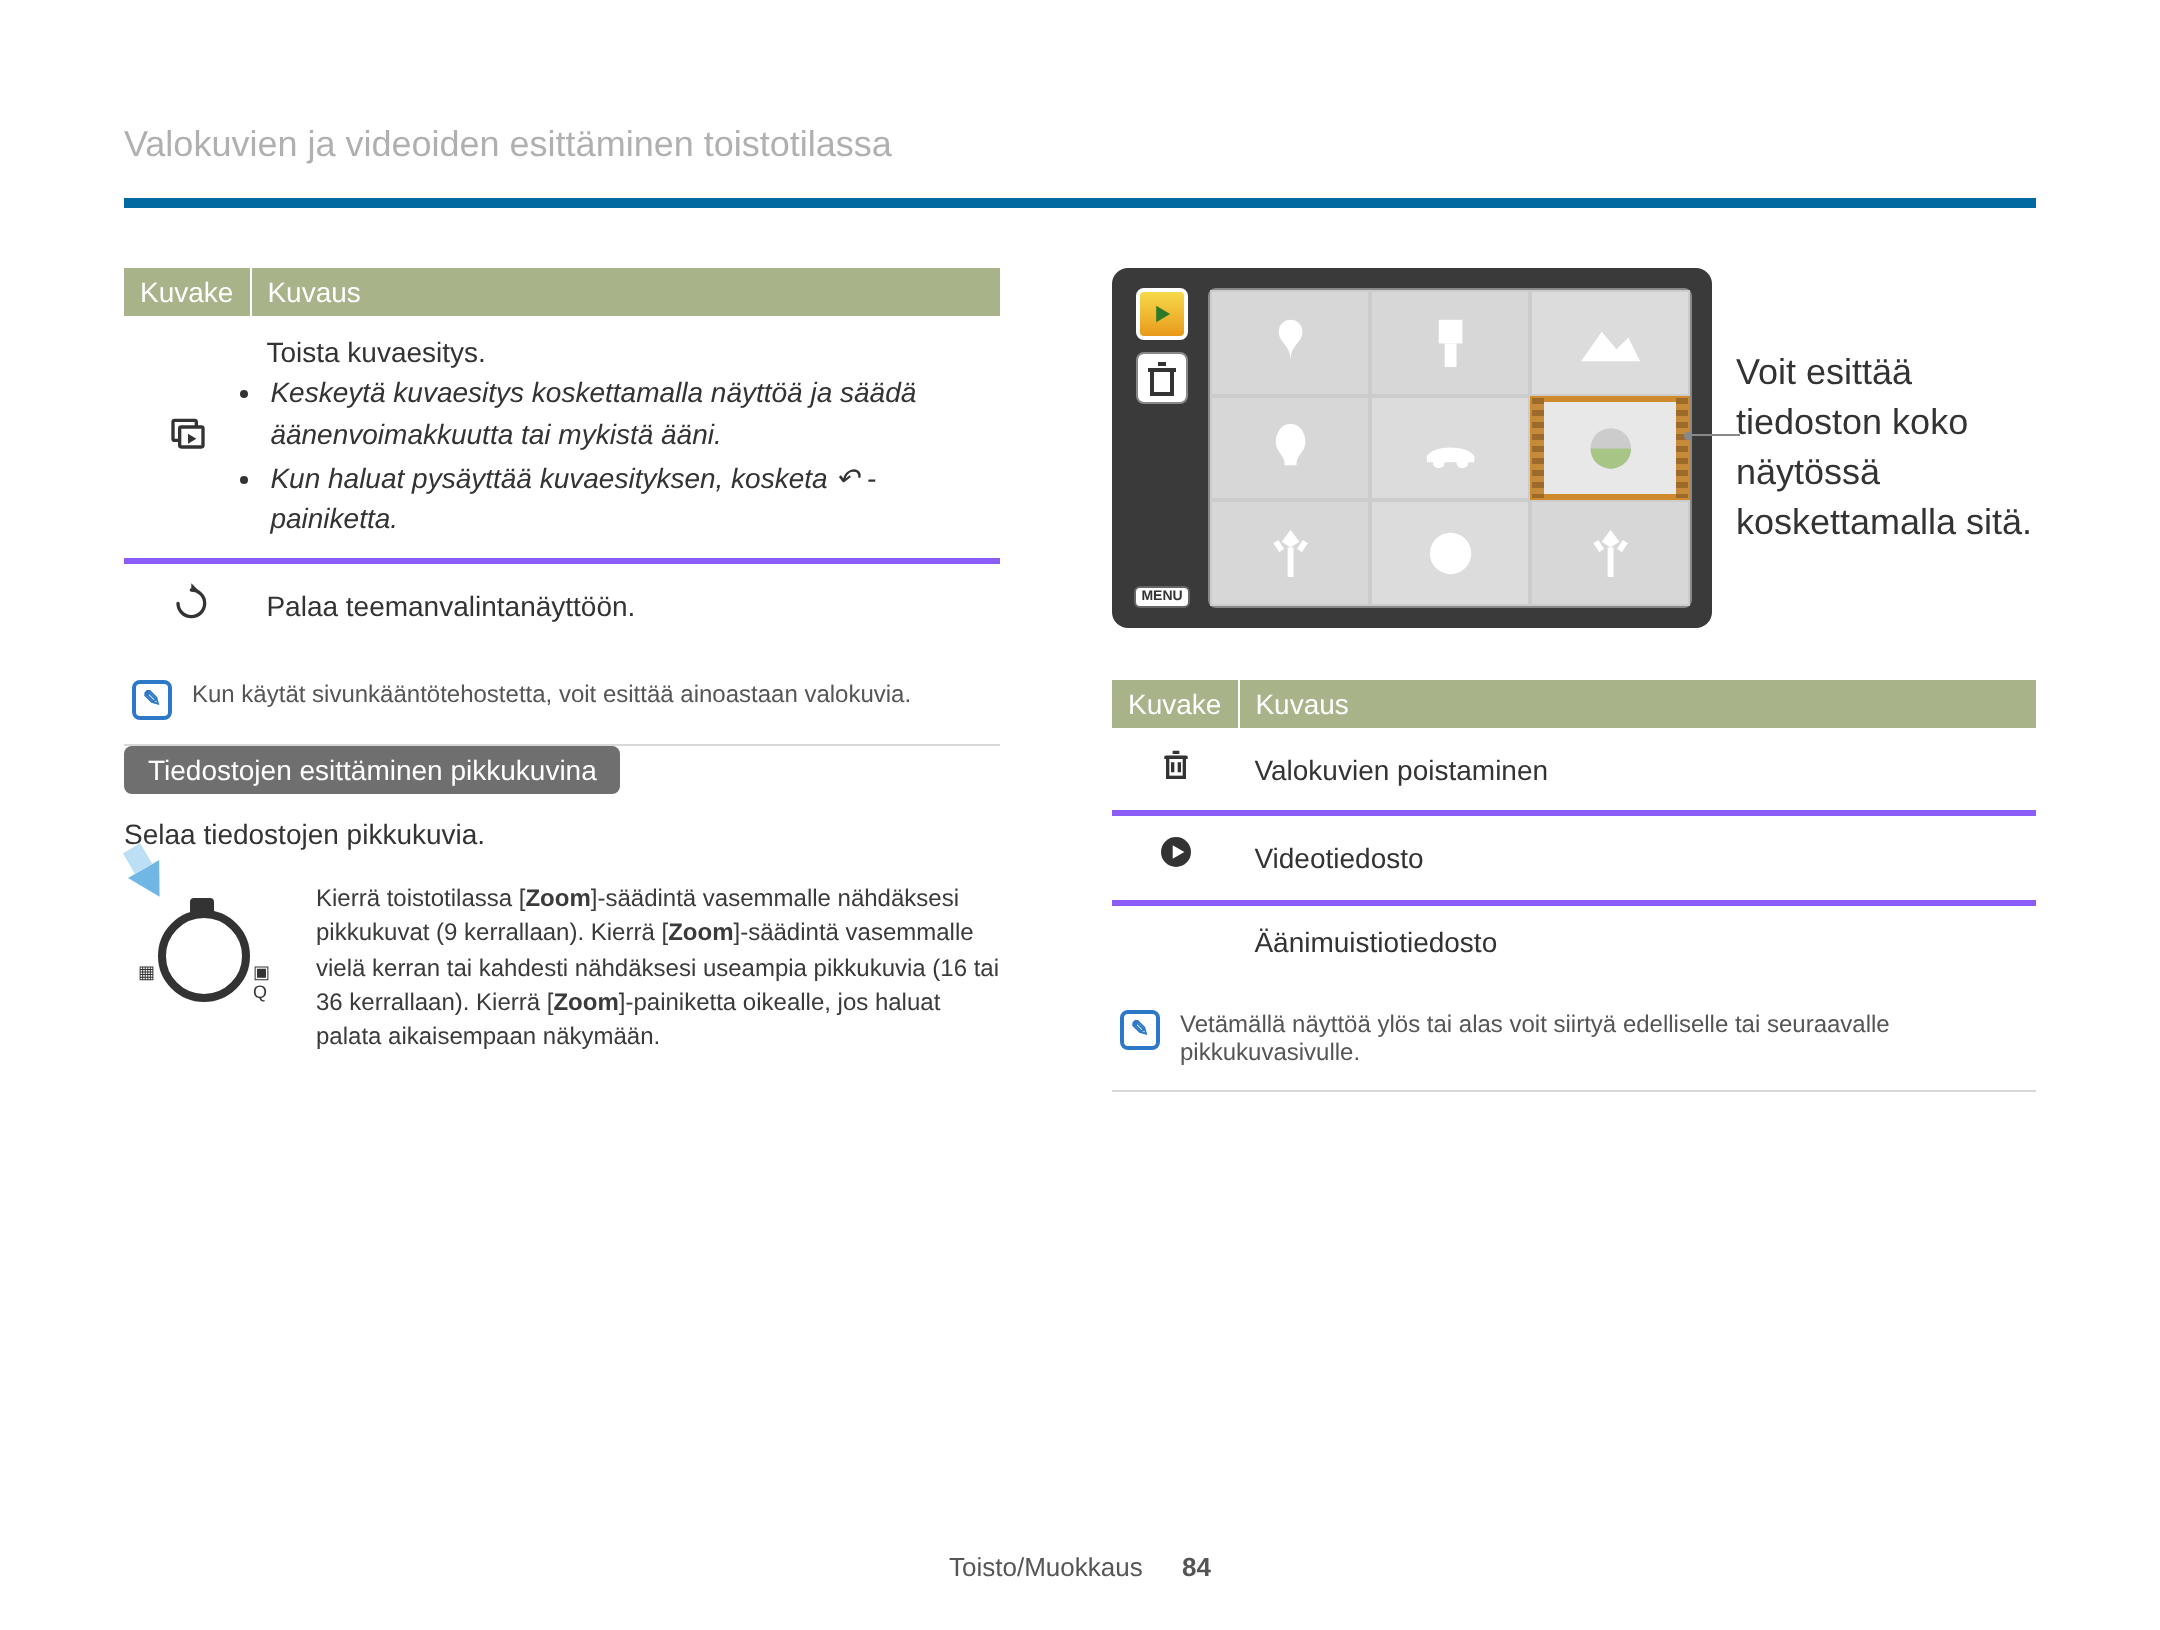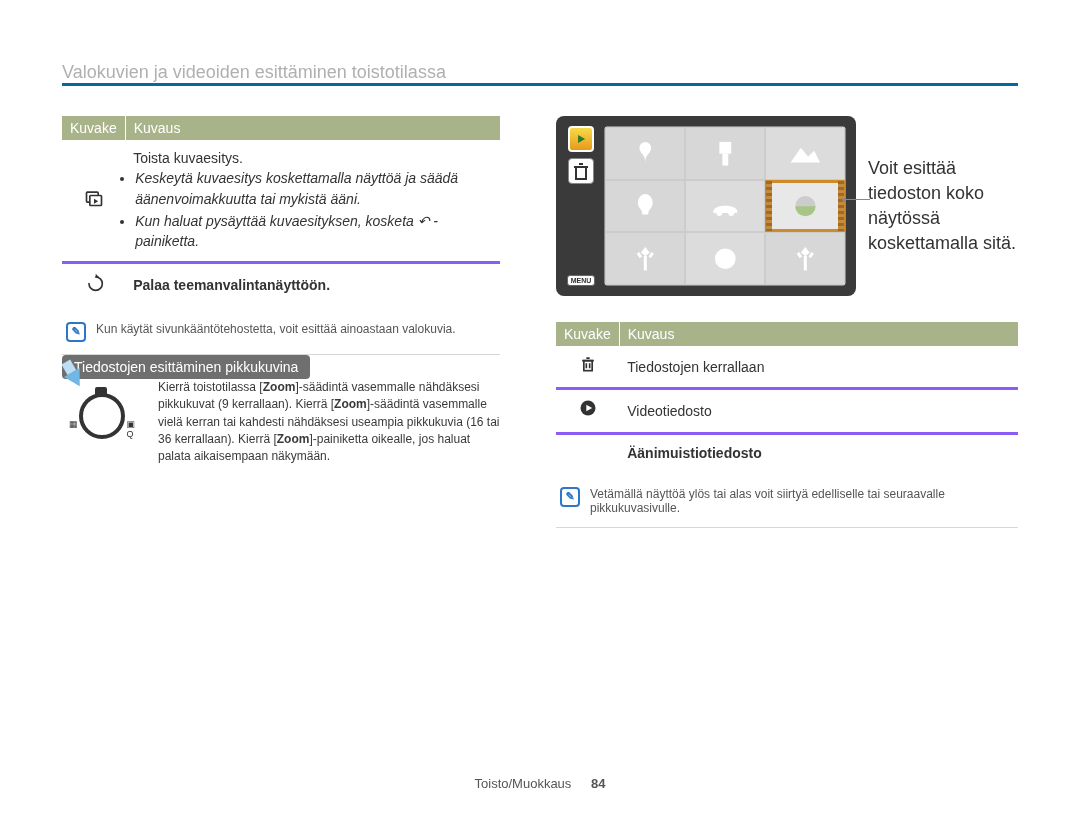--- a/index.html
+++ b/index.html
@@ -13,22 +13,22 @@
     font-size: 14px;
   }
   .page {
     padding: 62px 62px 0 62px;
   }
   .page-title {
     color: #b0b0b0;
     font-size: 18px;
     font-weight: 300;
     margin-bottom: 6px;
-    border-bottom: 3px solid #0369a1;
-    padding-bottom: 0;
+    border-bottom: 5px solid #0369a1;
+    padding-bottom: 16px;
   }
   .two-col {
     display: flex;
     gap: 56px;
     margin-top: 30px;
   }
   .col { flex: 1 1 50%; }
 
   
   table.kvtable { width: 100%; border-collapse: collapse; }
@@ -43,21 +43,21 @@
   table.kvtable th:first-child { width: 62px; border-right: 1px solid #fff; }
   table.kvtable td {
     border-bottom: 3px solid #8b5cf6;
     padding: 8px;
     vertical-align: middle;
     font-size: 14px;
     color: #333;
     line-height: 1.45;
   }
   table.kvtable td.icon-cell { text-align: center; width: 62px; }
-  table.kvtable tr:last-child td { border-bottom: none; font-weight: bold; }
+  table.kvtable tr:last-child td { border-bottom: none; }
   .bullets { list-style: disc; margin-left: 2px; font-style: italic; }
   .bullets li { margin-bottom: 2px; }
 
   .notebox {
     display: flex;
     align-items: flex-start;
     gap: 10px;
     padding: 12px 8px 12px 4px;
     border-bottom: 1px solid #d8d8d8;
     margin-top: 4px;
@@ -258,20 +258,21 @@
         </tr>
       </tbody>
         </table>
 
       <div class="notebox">
         <div class="note-icon">✎</div>
         <div>Kun käytät sivunkääntötehostetta, voit esittää ainoastaan valokuvia.</div>
       </div>
 
       <div class="pill">Tiedostojen esittäminen pikkukuvina</div>
+      <div class="subtext">Selaa tiedostojen pikkukuvia.</div>
 
       <div class="zoom-row">
         <div class="zoom-illus">
           <div class="arrow3d"></div>
           <div class="dial">
             <span class="dial-icon left">▦</span>
             <span class="dial-icon right">▣<br>Q</span>
           </div>
         </div>
         <div class="zoom-text">
@@ -365,21 +366,21 @@
           <th>Kuvake</th>
           <th>Kuvaus</th>
         </tr>
         <tr>
           <td class="icon-cell">
             <svg class="svgicon" viewBox="0 0 24 24" fill="none" stroke="#333" stroke-width="2">
                   <rect x="7" y="8" width="10" height="12"></rect>
                   <path d="M5 8h14M10 5h4M10 11v6M14 11v6"></path>
                 </svg>
           </td>
-          <td>Tiedostojen kerrallaan</td>
+          <td>Valokuvien poistaminen</td>
         </tr>
         <tr>
           <td class="icon-cell">
             <svg class="svgicon" viewBox="0 0 24 24">
                   <circle cx="12" cy="12" r="9" fill="#333"></circle>
                   <polygon points="10,8 10,16 17,12" fill="#fff"></polygon>
                 </svg>
           </td>
           <td>Videotiedosto</td>
         </tr>

